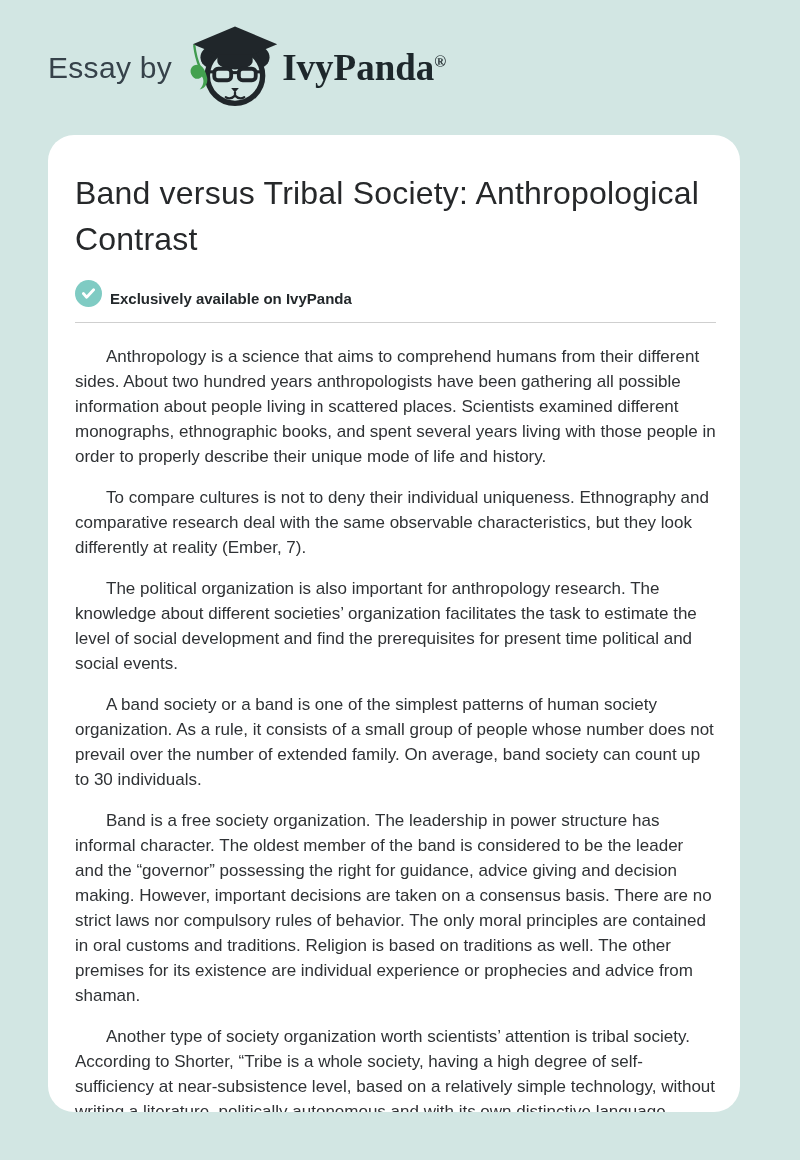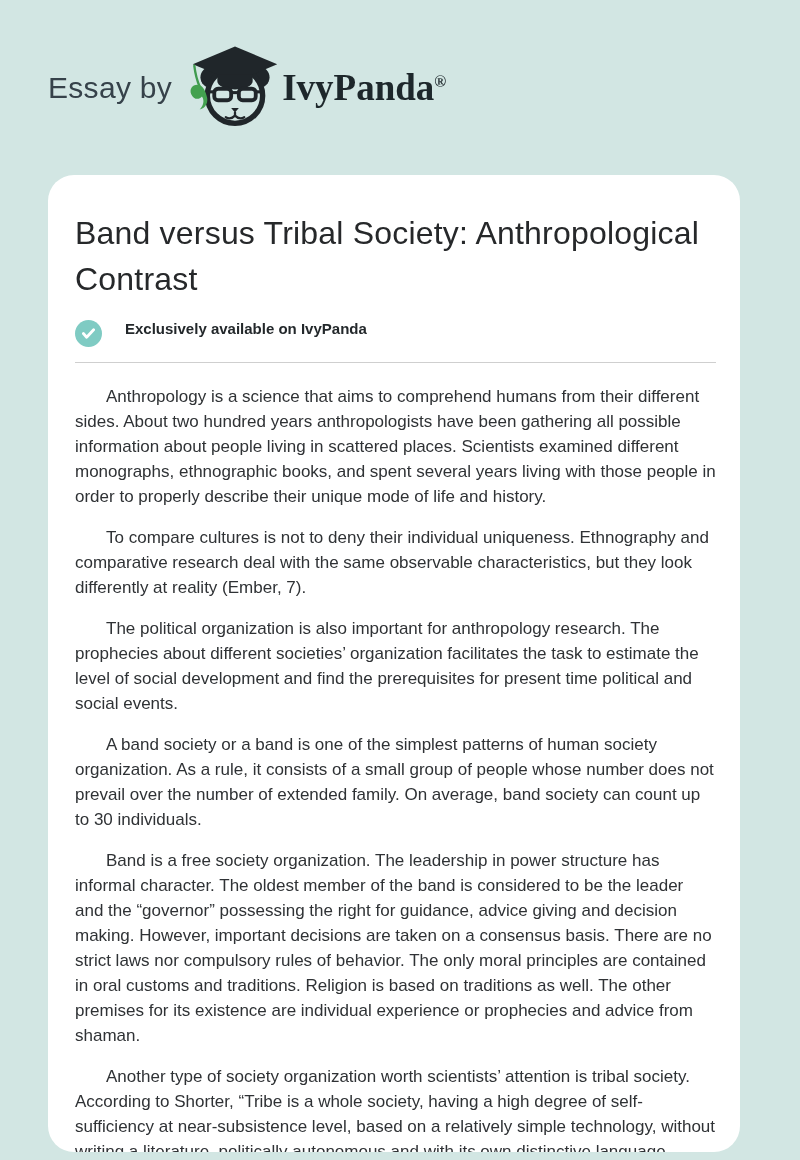--- a/index.html
+++ b/index.html
@@ -14,21 +14,21 @@
     --divider-color:#cfcfcf;
   }
   *{margin:0;padding:0;box-sizing:border-box;}
   html,body{width:800px;height:1160px;}
   body{
     background:var(--page-background);
     font-family:"Liberation Sans", sans-serif;
     overflow:hidden;
   }
   .header{
-    height:175px;
+    height:135px;
     display:flex;
     align-items:center;
     padding-left:48px;
   }
   .essay-by{
     font-size:30px;
     color:var(--header-text-color);
     letter-spacing:.3px;
   }
   .logo-link{
@@ -62,22 +62,22 @@
   }
   .title{
     font-size:32px;
     line-height:46px;
     font-weight:400;
     color:#26282a;
     letter-spacing:.2px;
   }
   .badge{
     display:flex;
-    align-items:flex-start;
-    gap:23px;
+    align-items:flex-end;
+    gap:8px;
     margin-top:18px;
   }
   .check-circle{
     width:27px;
     height:27px;
     border-radius:50%;
     background:var(--accent-teal);
     flex:0 0 auto;
     display:flex;
     align-items:center;
@@ -147,18 +147,18 @@
       </svg>
     </span>
     <span class="badge-label">Exclusively available on IvyPanda</span>
   </div>
 
   <hr class="divider">
 
   <div class="essay-body">
     <p>Anthropology is a science that aims to comprehend humans from their different sides. About two hundred years anthropologists have been gathering all possible information about people living in scattered places. Scientists examined different monographs, ethnographic books, and spent several years living with those people in order to properly describe their unique mode of life and history.</p>
     <p>To compare cultures is not to deny their individual uniqueness. Ethnography and comparative research deal with the same observable characteristics, but they look differently at reality (Ember, 7).</p>
-    <p>The political organization is also important for anthropology research. The prophecies about different societies’ organization facilitates the task to estimate the level of social development and find the prerequisites for present time political and social events.</p>
+    <p>The political organization is also important for anthropology research. The knowledge about different societies’ organization facilitates the task to estimate the level of social development and find the prerequisites for present time political and social events.</p>
     <p>A band society or a band is one of the simplest patterns of human society organization. As a rule, it consists of a small group of people whose number does not prevail over the number of extended family. On average, band society can count up to 30 individuals.</p>
     <p>Band is a free society organization. The leadership in power structure has informal character. The oldest member of the band is considered to be the leader and the “governor” possessing the right for guidance, advice giving and decision making. However, important decisions are taken on a consensus basis. There are no strict laws nor compulsory rules of behavior. The only moral principles are contained in oral customs and traditions. Religion is based on traditions as well. The other premises for its existence are individual experience or prophecies and advice from shaman.</p>
     <p>Another type of society organization worth scientists’ attention is tribal society. According to Shorter, “Tribe is a whole society, having a high degree of self-sufficiency at near-subsistence level, based on a relatively simple technology, without writing a literature, politically autonomous and with its own distinctive language, culture, sense of</p>
   </div>
 </main>
 
 </body></html>

